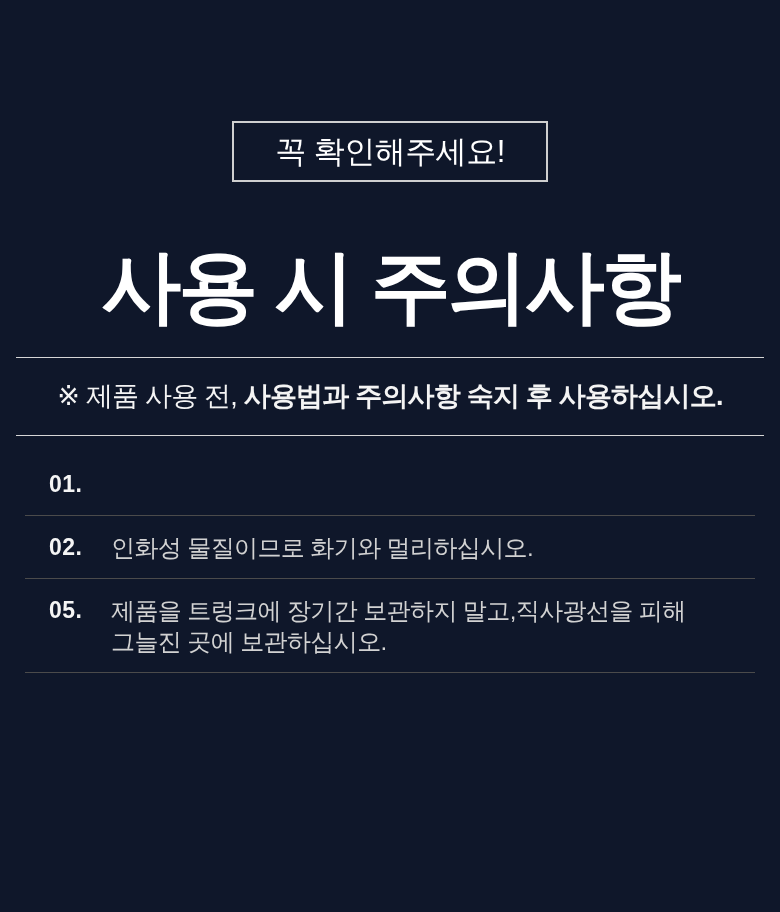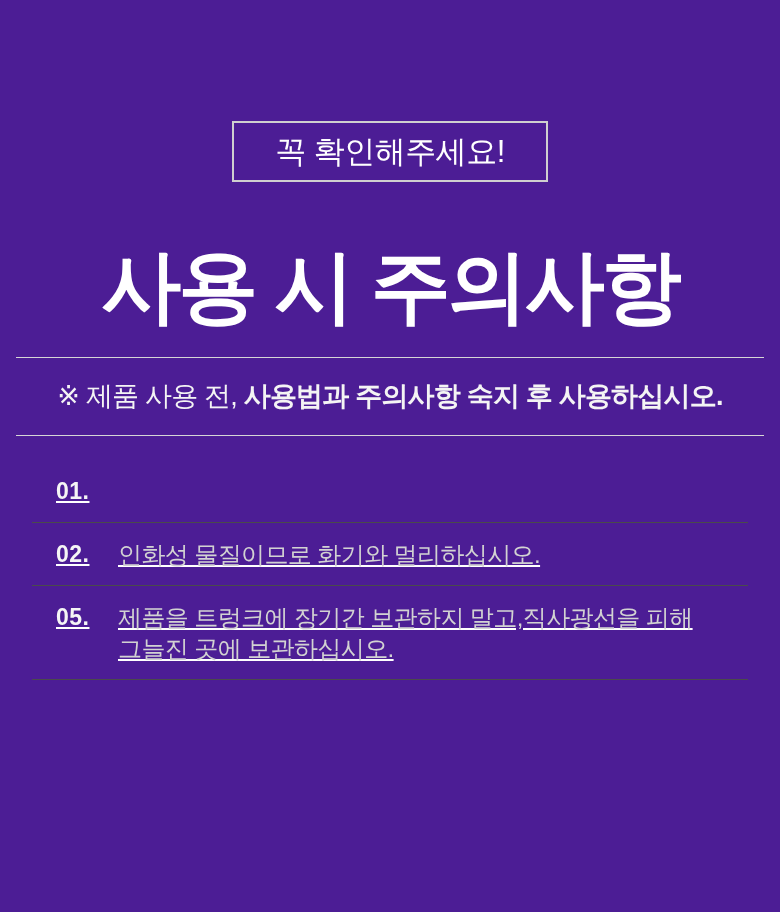--- a/index.html
+++ b/index.html
@@ -3,21 +3,21 @@
 <meta charset="utf-8">
 <style>
   html, body { margin: 0; padding: 0; background: #000; }
   * { box-sizing: border-box; }
 
   .page {
     position: relative;
     width: 780px;
     height: 912px;
     margin: 0 auto;
-    background: #4c1d95;
+    background: #0f172a;
     font-family: "Liberation Sans", "DejaVu Sans", sans-serif;
     color: #ffffff;
     overflow: hidden;
   }
 
   .inner {
     padding: 0 16px;
   }
 
   
@@ -61,23 +61,22 @@
     font-size: 27px;
     letter-spacing: -0.8px;
     color: #f4f4f4;
   }
   .notice .regular { font-weight: 400; }
   .notice .emphasis { font-weight: 700; }
 
   
   .list {
     list-style: none;
-    margin: 16px;
+    margin: 9px;
     padding: 0;
-    text-decoration: underline;
   }
   .row {
     display: flex;
     align-items: flex-start;
     padding: 16px 0 15px 24px;
     border-bottom: 1px solid #4b4b4b;
   }
   .row:first-child { padding-top: 24px; }
   .num {
     flex: 0 0 38px;

